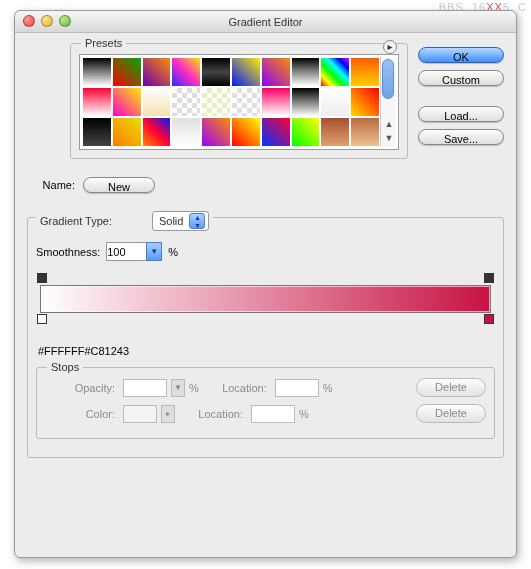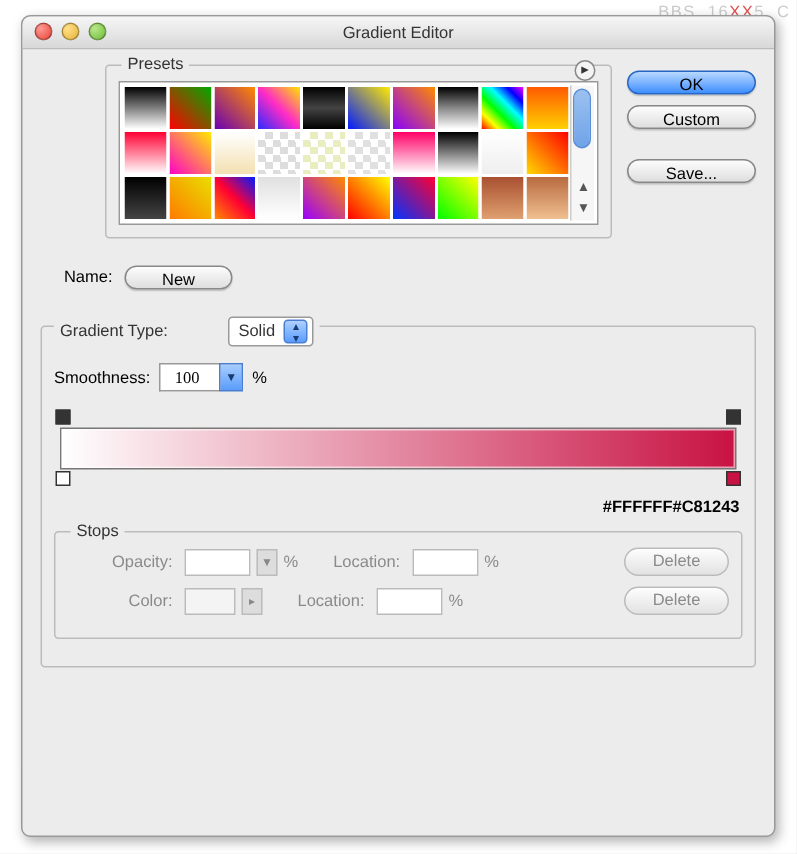--- a/index.html
+++ b/index.html
@@ -31,33 +31,33 @@
 .aquabtn.primary { background: linear-gradient(#b8d8ff,#3f8fff); border-color: #2566c4; color: #000; }
 .namerow { display: flex; align-items: center; gap: 8px; margin: 8px 0 24px 0; }
 .namerow label { width: 48px; text-align: right; }
 .namerow input { flex: 1; height: 20px; border: 1px solid #999; background: #fff; padding: 0 5px; }
 .namerow .newbtn { width: 72px; }
 .gtrow { display: flex; align-items: center; gap: 6px; margin-bottom: 10px; }
 .select { height: 20px; border: 1px solid #999; background: #fff; display: inline-flex; align-items: center; padding: 0 3px 0 6px; border-radius: 3px; }
 .select .arrows { background: linear-gradient(#aed0ff,#5c9dff); border: 1px solid #4a7fd0; border-radius: 3px; width: 16px; height: 16px; margin-left: 6px; text-align: center; font-size: 8px; line-height: 8px; color: #183b70; padding-top: 0; }
 .smrow { display: flex; align-items: center; gap: 6px; margin-bottom: 12px; }
 .smrow .combo { display: flex; }
-.smrow .combo input { width: 40px; height: 19px; border: 1px solid #999; border-right: none; text-align: center; padding-right: 4px; font-family: Liberation Serif, serif; }
+.smrow .combo input { width: 40px; height: 19px; border: 1px solid #999; border-right: none; text-align: left; padding-right: 4px; }
 .smrow .combo .dd { width: 16px; height: 19px; background: linear-gradient(#a8cdff,#5a9cfa); border: 1px solid #4a7fd0; text-align: center; color: #183b70; font-size: 8px; line-height: 17px; }
 .gradient-editor { position: relative; margin: 0 4px; }
 .gstop-row { height: 12px; position: relative; }
 .gbar { height: 28px; border: 1px solid #777; background: linear-gradient(to right, #ffffff, #c81243); position: relative; }
 .gbar::after { content: ""; position: absolute; inset: 0; border: 1px solid rgba(255,255,255,0.6); pointer-events: none; }
 .ostop { position: absolute; width: 10px; height: 10px; border: 1px solid #333; background: #333; top: 0; }
 .ostop.left { left: -3px; }
 .ostop.right { right: -3px; }
 .cstop { position: absolute; width: 10px; height: 10px; border: 1px solid #333; top: 1px; }
 .cstop.left { left: -3px; background: #fff; }
 .cstop.right { right: -3px; background: #c81243; }
-.hexrow { display: flex; justify-content: flex-end; font-weight: bold; font-size: 13px; margin: 7px 2px 10px 2px; }
+.hexrow { display: flex; justify-content: flex-start; font-weight: normal; font-size: 13px; margin: 20px 2px 10px 2px; }
 .stops .row { display: flex; align-items: center; gap: 8px; margin-bottom: 7px; }
 .stops label { color: #8a8a8a; }
 .stops .lbl1 { width: 70px; text-align: right; }
 .stops .fld { display: flex; align-items: center; gap: 4px; }
 .stops .inpt { width: 44px; height: 18px; border: 1px solid #bbb; background: #fff; }
 .stops .dd2 { width: 14px; height: 18px; background: #ddd; border: 1px solid #bbb; text-align: center; font-size: 8px; line-height: 16px; color: #888; }
 .stops .pct { color: #8a8a8a; }
 .stops .lbl2 { width: 60px; text-align: right; color: #8a8a8a; }
 .stops .delbtn { width: 70px; height: 19px; border-radius: 10px; border: 1px solid #bbb; background: linear-gradient(#fdfdfd,#e2e2e2); text-align: center; line-height: 17px; color: #8a8a8a; margin-left: auto; }
 .clrwell { width: 34px; height: 18px; border: 1px solid #bbb; background: #f4f4f4; }
@@ -125,20 +125,21 @@
             <div class="thumb"></div>
             <div class="upbtn">▲</div>
             <div class="dnbtn">▼</div>
           </div>
         </div>
       </div>
       <div class="rightcol">
         <div class="aquabtn primary">OK</div>
         <div class="aquabtn">Custom</div>
         <div style="height:6px"></div>
+        <div class="aquabtn">Load...</div>
         <div class="aquabtn">Save...</div>
       </div>
     </div>
 
     <div class="namerow">
       <label>Name:</label>
       <div class="aquabtn newbtn">New</div>
     </div>
 
     <div class="fieldset">

